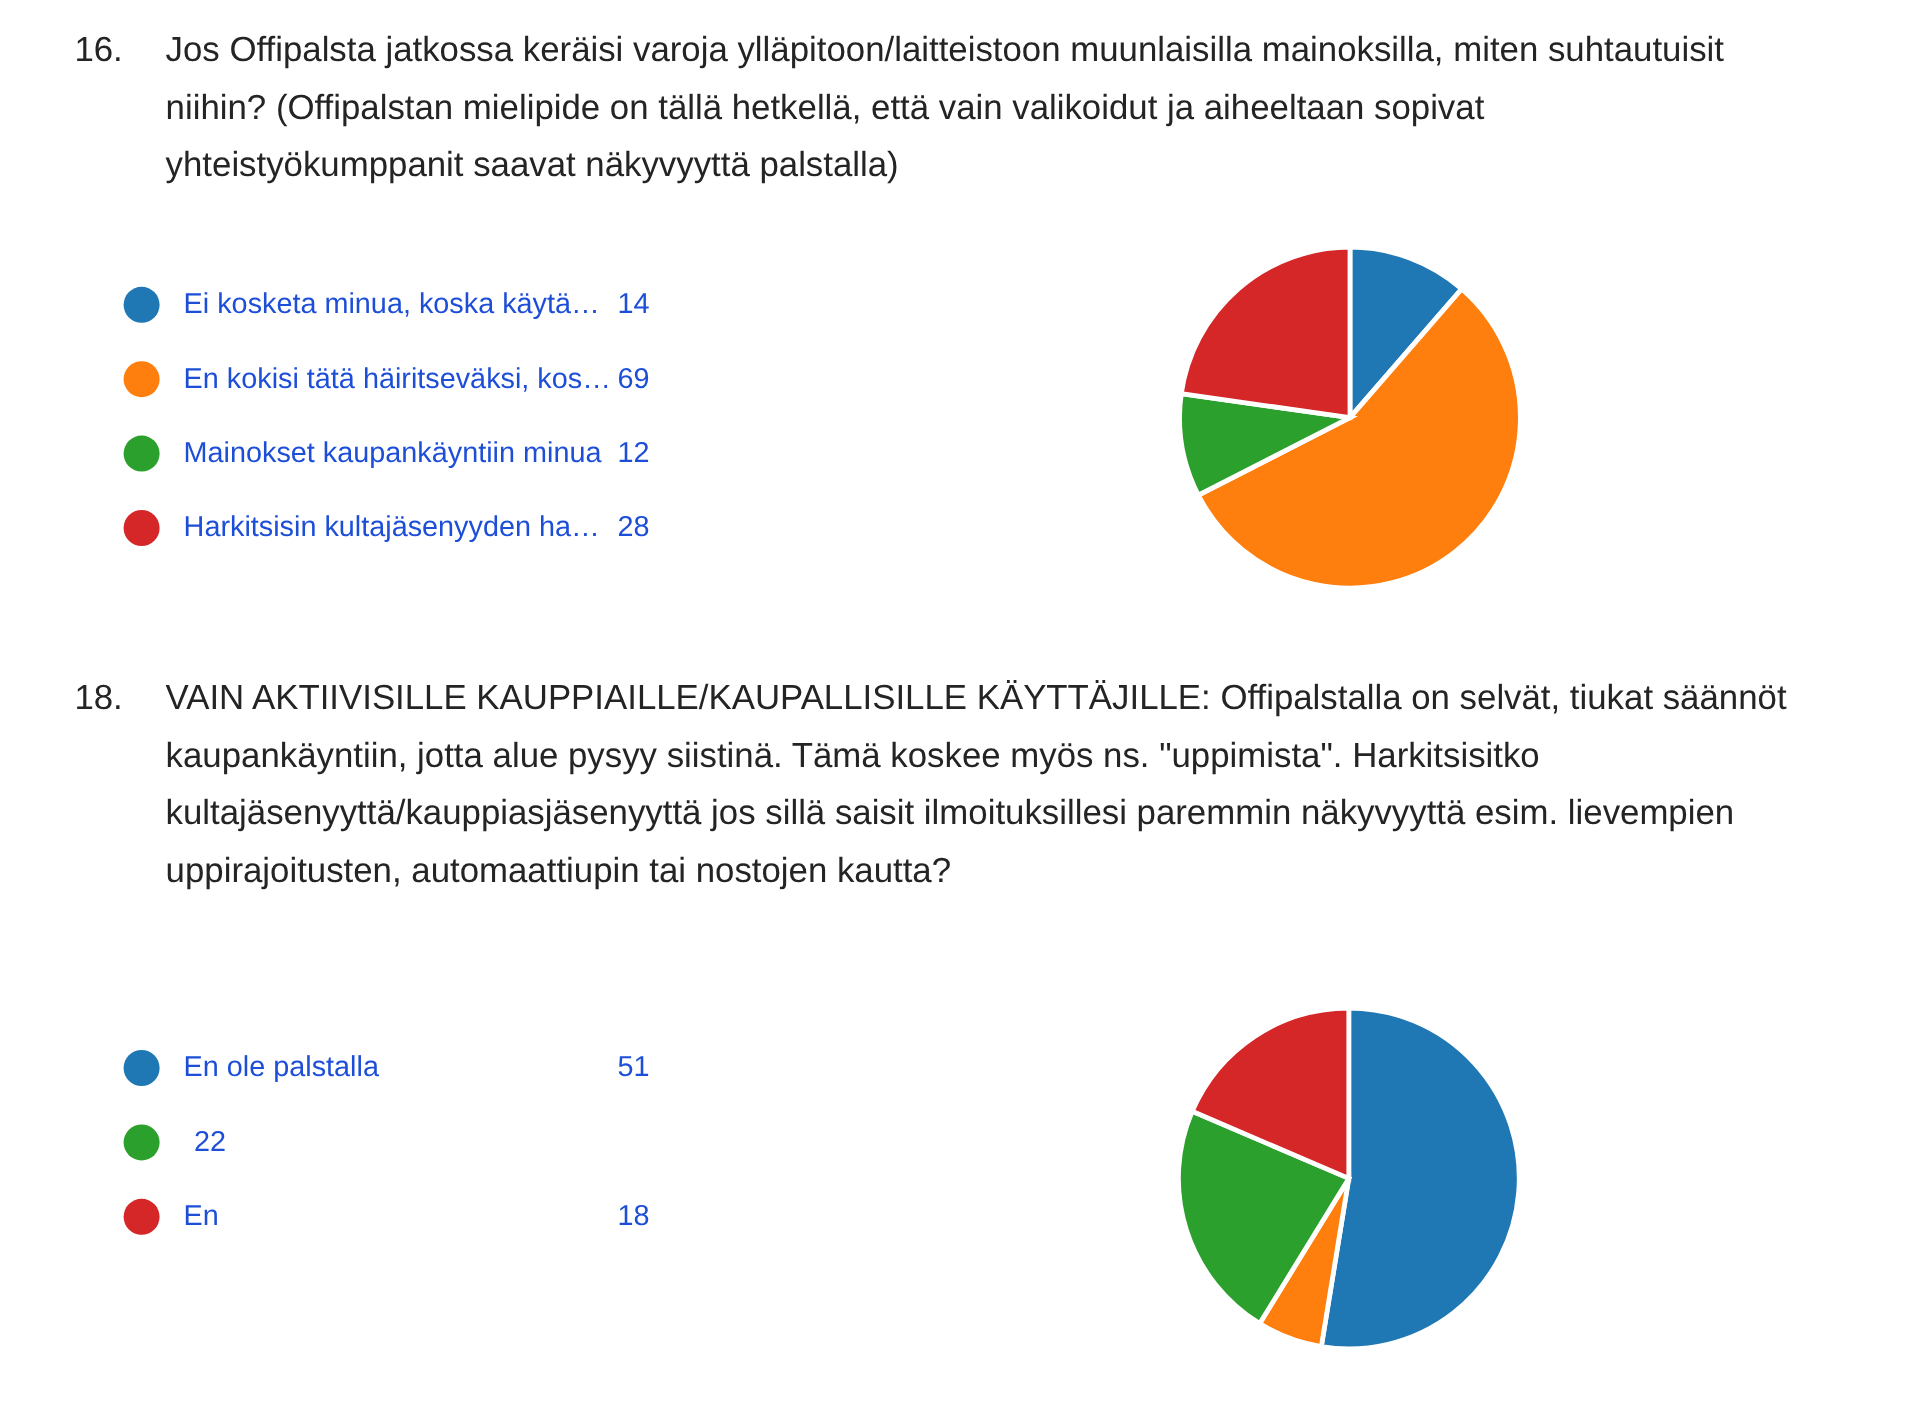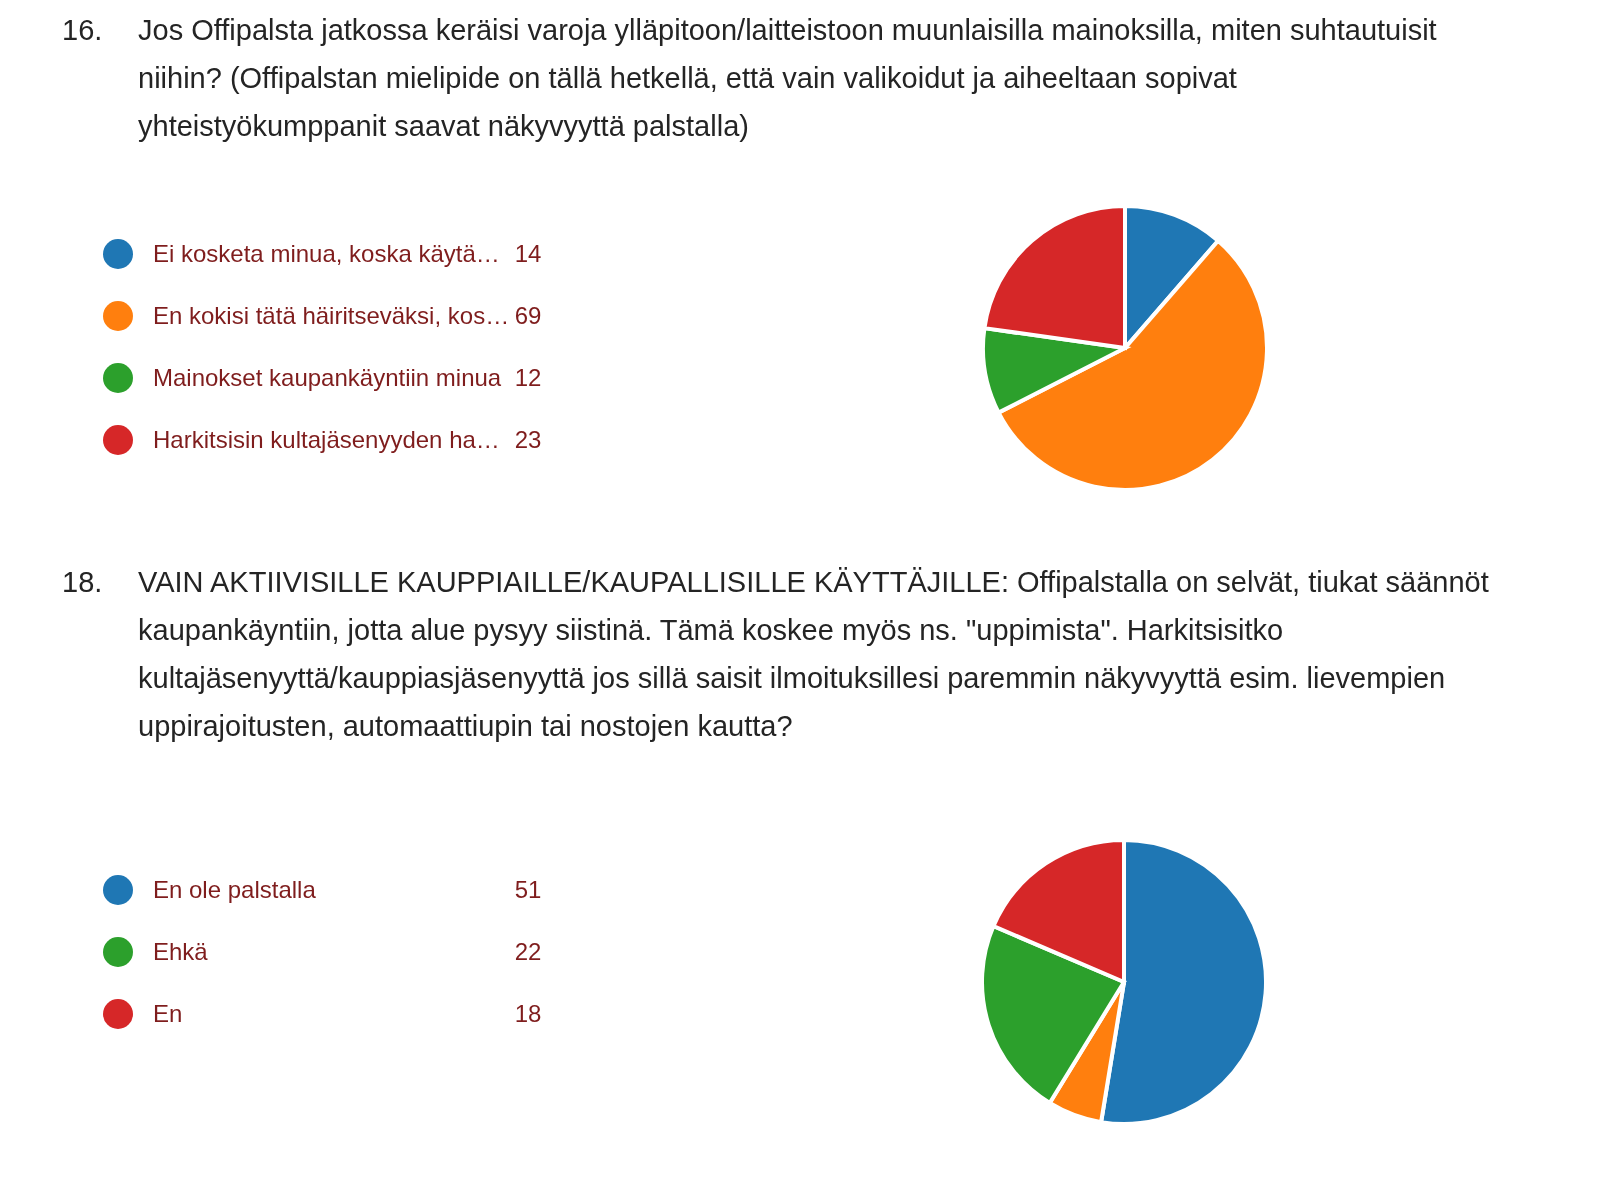--- a/index.html
+++ b/index.html
@@ -3,27 +3,27 @@
 <meta charset="utf-8">
 <style>
   html,body{margin:0;padding:0;background:#ffffff;}
   body{font-family:"Liberation Sans", sans-serif; color:#242424;}
   .page{position:relative;width:1600px;height:1178px;background:#ffffff;overflow:hidden;}
 
   .question{position:absolute;left:62px;display:flex;align-items:flex-start;
             font-size:29px;line-height:48px;color:#242424;}
   .q-num{flex:none;width:76px;}
   .q-text{width:1352px;}
-  #q16{top:6px;}
+  #q16{top:18px;}
   #q18{top:558px;}
 
   .legend{position:absolute;left:100px;display:flex;flex-direction:column;gap:14px;width:450px;}
   #legend-0{top:230px;}
   #legend-1{top:866px;}
-  .legend-row{display:flex;align-items:center;height:48px;font-size:24px;color:#7f1d1d;}
+  .legend-row{display:flex;align-items:center;height:48px;font-size:24px;color:#1d4ed8;}
   .dot{width:30px;height:30px;border-radius:50%;margin:0 20px 0 3px;flex:none;background:#ccc;}
   .legend-label{flex:1;overflow:hidden;white-space:nowrap;}
   .legend-value{flex:none;min-width:44px;text-align:center;}
 
   .pie{position:absolute;width:290px;height:290px;}
   #pie-0{left:980px;top:203px;}
   #pie-1{left:979px;top:837px;}
 </style>
 </head>
 <body>
@@ -47,21 +47,21 @@
       <span class="legend-value">69</span>
     </div>
     <div class="legend-row">
       <span class="dot" style="background: rgb(44, 160, 44);"></span>
       <span class="legend-label">Mainokset kaupankäyntiin minua</span>
       <span class="legend-value">12</span>
     </div>
     <div class="legend-row">
       <span class="dot" style="background: rgb(214, 39, 40);"></span>
       <span class="legend-label">Harkitsisin kultajäsenyyden ha…</span>
-      <span class="legend-value">23</span>
+      <span class="legend-value">28</span>
     </div>
   </div>
 
   <svg class="pie" id="pie-0" viewBox="0 0 290 290" xmlns="http://www.w3.org/2000/svg">
       <path d="M 145 145 L 145.00 3.00 A 142 142 0 0 1 238.11 37.79 Z" fill="#1f77b4" stroke="#ffffff" stroke-width="4"></path>
       <path d="M 145 145 L 238.11 37.79 A 142 142 0 1 1 18.56 209.63 Z" fill="#ff7f0e" stroke="#ffffff" stroke-width="4"></path>
       <path d="M 145 145 L 18.56 209.63 A 142 142 0 0 1 4.40 125.12 Z" fill="#2ca02c" stroke="#ffffff" stroke-width="4"></path>
       <path d="M 145 145 L 4.40 125.12 A 142 142 0 0 1 145.00 3.00 Z" fill="#d62728" stroke="#ffffff" stroke-width="4"></path>
     </svg>
 
@@ -71,21 +71,20 @@
   </div>
 
   <div class="legend" id="legend-1">
     <div class="legend-row">
       <span class="dot" style="background: rgb(31, 119, 180);"></span>
       <span class="legend-label">En ole palstalla</span>
       <span class="legend-value">51</span>
     </div>
     <div class="legend-row">
       <span class="dot" style="background: rgb(44, 160, 44);"></span>
-      <span class="legend-label">Ehkä</span>
       <span class="legend-value">22</span>
     </div>
     <div class="legend-row">
       <span class="dot" style="background: rgb(214, 39, 40);"></span>
       <span class="legend-label">En</span>
       <span class="legend-value">18</span>
     </div>
   </div>
 
   <svg class="pie" id="pie-1" viewBox="0 0 290 290" xmlns="http://www.w3.org/2000/svg">

